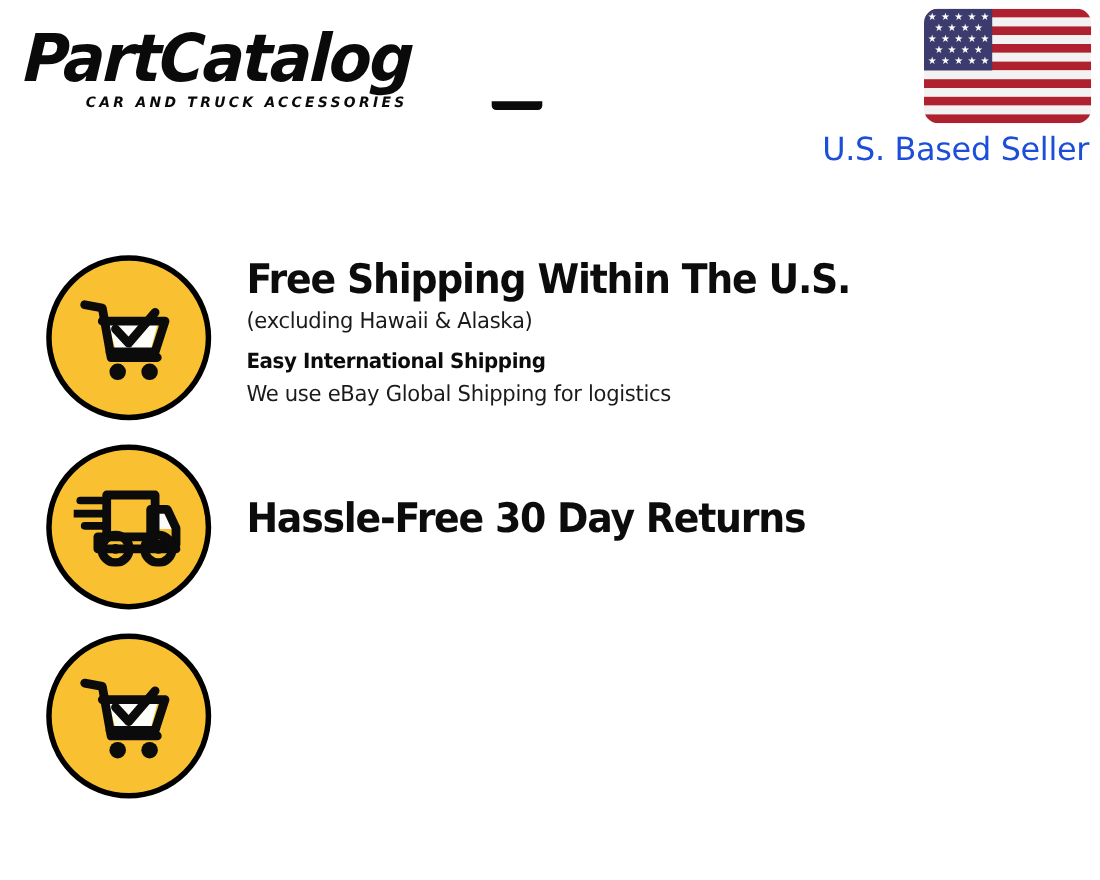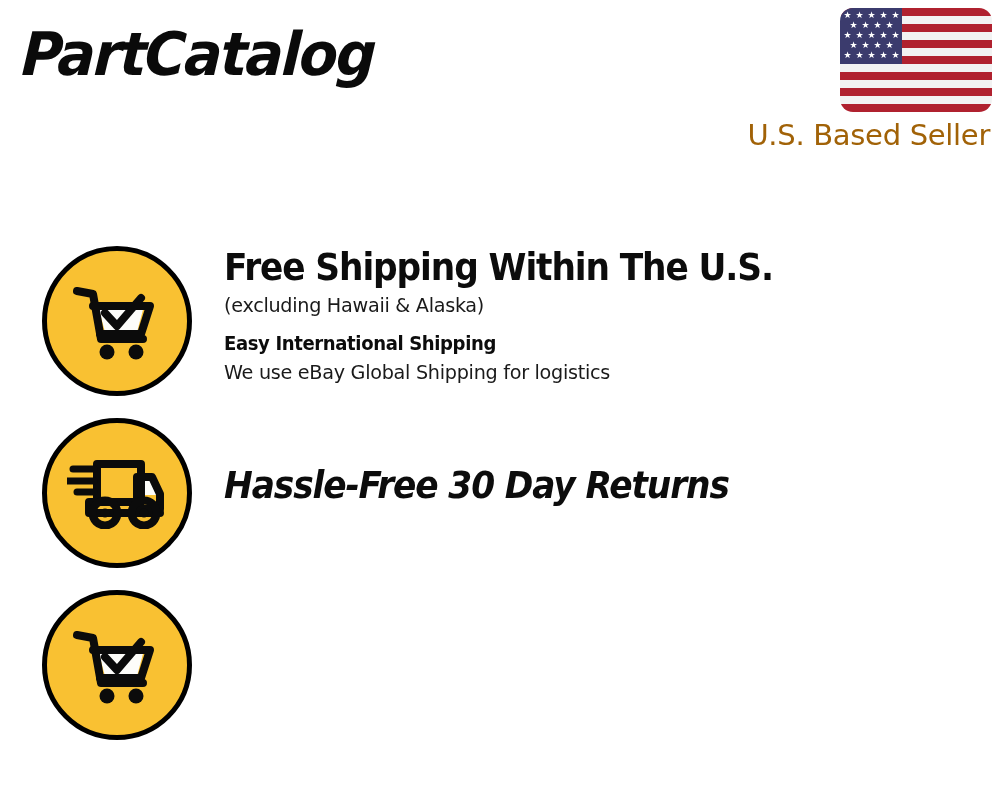--- a/index.html
+++ b/index.html
@@ -128,39 +128,38 @@
   }
 
   .seller-label {
     margin-top: 6px;
     margin-right: 2px;
     font-family: "DejaVu Sans", sans-serif;
     font-size: 29px;
     line-height: 34px;
     font-weight: 400;
     letter-spacing: -0.3px;
-    color: #a16207;
+    color: #1d4ed8;
     white-space: nowrap;
   }
 
   
   .features {
     position: absolute;
     left: 0;
     top: 232px;
     width: 1000px;
   }
 
   .feature {
     position: absolute;
     left: 0;
     width: 1000px;
     display: flex;
     align-items: flex-start;
-    margin-top: 14px;
   }
 
   .feature-icon {
     position: relative;
     width: 150px;
     height: 150px;
     flex: 0 0 150px;
     margin-left: 42px;
     border-radius: 50%;
     background: #f9c132;
@@ -227,29 +226,33 @@
     white-space: nowrap;
     transform: scaleX(0.96);
     transform-origin: left center;
   }
 
   .row-1 { top: 0px; }
   .row-2 { top: 172px; }
   .row-3 { top: 344px; }
 
   .row-2 .feature-text,
-  .row-3 .feature-text { padding-top: 46px; font-style: italic; }
+  .row-3 .feature-text { padding-top: 46px; }
 </style>
 </head>
 <body>
 
 <div class="header">
 
   <div class="brand">
     <div class="brand-wordmark">PartCatalog</div>
+    <div class="brand-tagline-row">
+      <div class="brand-tagline">CAR AND TRUCK ACCESSORIES</div>
+      <div class="brand-swash"></div>
+    </div>
   </div>
 
   <div class="seller-block">
     <div class="flag">
       <div class="stripes">
         <div class="stripe red"></div>
         <div class="stripe white"></div>
         <div class="stripe red"></div>
         <div class="stripe white"></div>
         <div class="stripe red"></div>

